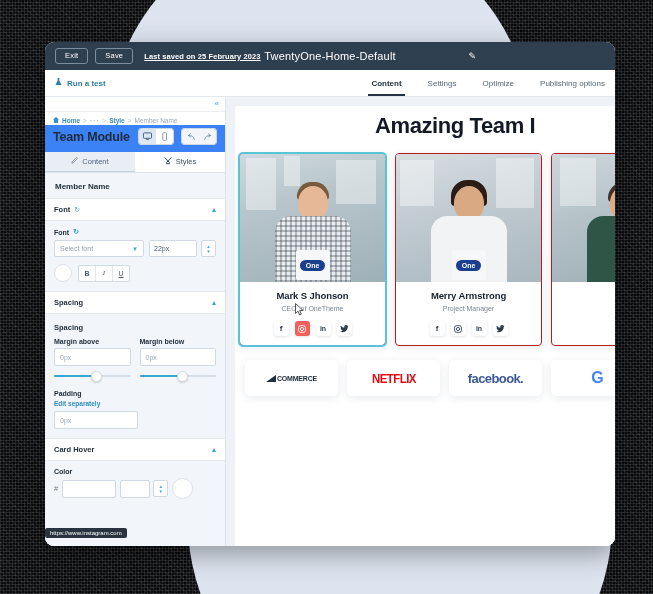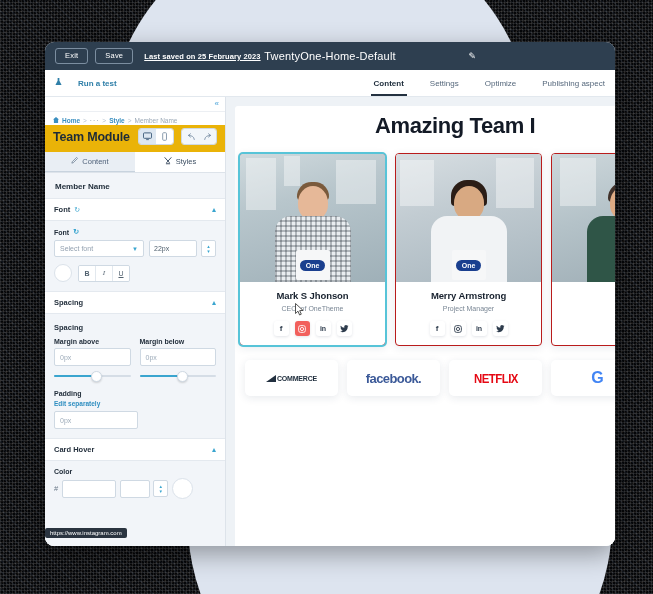--- a/index.html
+++ b/index.html
@@ -52,21 +52,21 @@
   }
   .tb-pencil{
     position:absolute;left:52%;margin-left:127px;color:#ffffff;font-size:9px;
   }
   
   .subbar{
     height:26px;background:#ffffff;border-bottom:1px solid #e2e8ee;
     display:flex;align-items:center;padding:0 10px;position:relative;
   }
   .runtest{
-    color:#2f7fa8;font-size:8px;font-weight:bold;display:flex;align-items:center;gap:16px;
+    color:#2f7fa8;font-size:8px;font-weight:bold;display:flex;align-items:center;gap:5px;
   }
   .nav-tabs{
     position:absolute;right:10px;top:0;height:26px;display:flex;align-items:center;gap:26px;
   }
   .nav-tab{font-size:8px;color:#56687c;position:relative;height:26px;display:flex;align-items:center;}
   .nav-tab.active{color:#1c2b3a;font-weight:bold;}
   .nav-tab.active::after{
     content:"";position:absolute;left:-3px;right:-3px;bottom:0;height:2px;background:#243140;
   }
   
@@ -82,21 +82,21 @@
   .crumb{
     background:#ffffff;padding:5px 8px 1px 8px;font-size:6.5px;display:flex;
     align-items:center;gap:3px;flex-wrap:nowrap;
   }
   .crumb .c-home{color:#3a8fc0;font-weight:bold;}
   .crumb .c-sep{color:#b3bfcc;}
   .crumb .c-dots{color:#8fa0b2;letter-spacing:1px;}
   .crumb .c-style{color:#3a8fc0;font-weight:bold;}
   .crumb .c-cur{color:#9aa8b6;}
   .mod-row{
-    background:#eab308;padding:3px 8px 7px 8px;display:flex;align-items:center;
+    background:#3b82f6;padding:3px 8px 7px 8px;display:flex;align-items:center;
   }
   .mod-title{font-size:12.5px;font-weight:bold;color:#1e2b38;letter-spacing:-.2px;flex:1;}
   .seg{display:flex;border:1px solid #cfd9e3;border-radius:3px;overflow:hidden;margin-right:7px;}
   .seg-btn{width:17px;height:15px;display:flex;align-items:center;justify-content:center;
     background:#ffffff;}
   .seg-btn.on{background:#dde7f1;}
   .seg-btn svg{display:block;}
   .hist{display:flex;border:1px solid #cfd9e3;border-radius:3px;overflow:hidden;}
   .hist-btn{width:17px;height:15px;display:flex;align-items:center;justify-content:center;background:#f2f6fa;}
   .tabs2{display:flex;background:#ffffff;border-bottom:1px solid #dde3ea;}
@@ -245,21 +245,21 @@
         <svg width="7" height="8" viewBox="0 0 8 9">
             <path d="M3 0h2v3l2.5 5H0.5L3 3z" fill="#2f7fa8"></path>
           </svg>
       </span>
       <span>Run a test</span>
     </div>
     <div class="nav-tabs">
       <div class="nav-tab active">Content</div>
       <div class="nav-tab">Settings</div>
       <div class="nav-tab">Optimize</div>
-      <div class="nav-tab">Publishing aspect</div>
+      <div class="nav-tab">Publishing options</div>
     </div>
   </div>
 
   <div class="body-split">
 
     <div class="sidebar">
 
       <div class="collapse-row">
         <span class="collapse-icon">«</span>
       </div>
@@ -517,24 +517,24 @@
         </div>
 
         <div class="logos">
           <div class="logo">
             <span class="logo-bc">
               <span class="tri"></span>
               <span>COMMERCE</span>
             </span>
           </div>
           <div class="logo">
+            <span class="logo-nf">NETFLIX</span>
+          </div>
+          <div class="logo">
             <span class="logo-fb">facebook.</span>
-          </div>
-          <div class="logo">
-            <span class="logo-nf">NETFLIX</span>
           </div>
           <div class="logo">
             <span class="logo-g">G</span>
           </div>
         </div>
 
       </div>
     </div>
   </div>
 </div>

